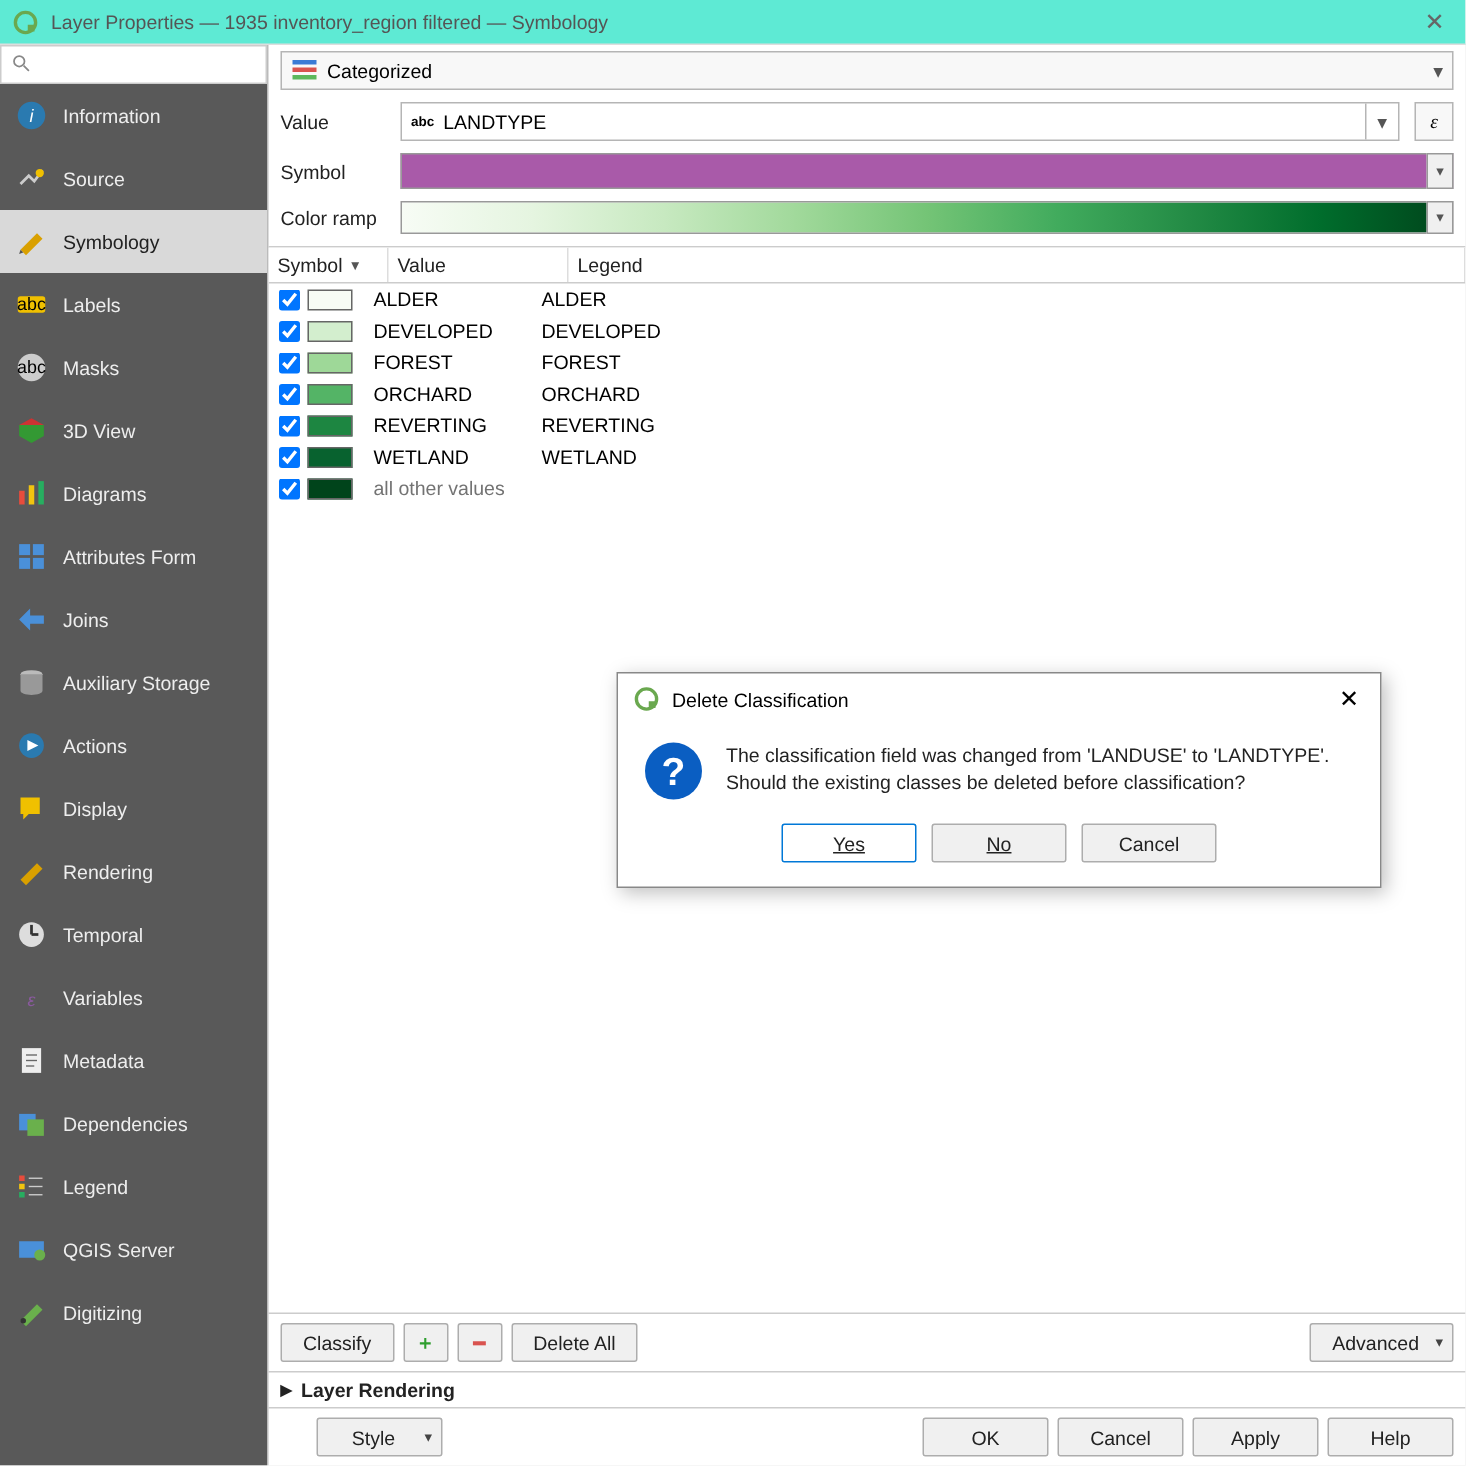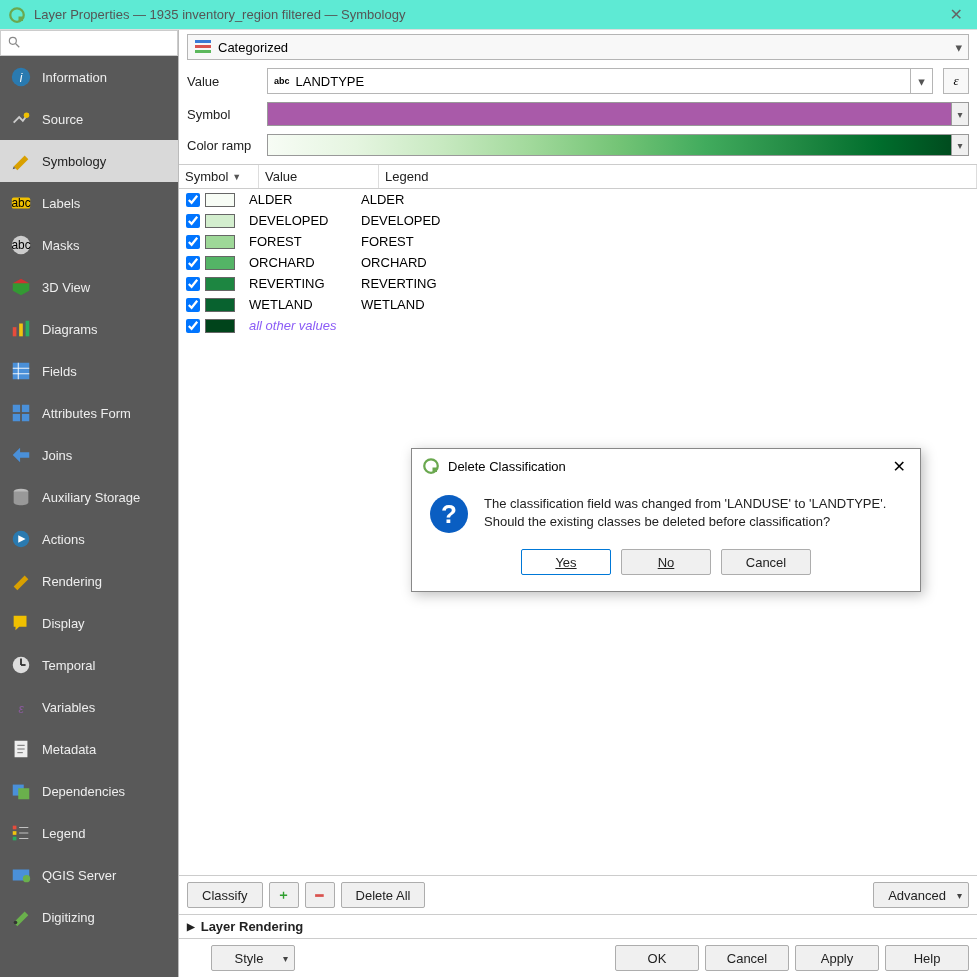--- a/index.html
+++ b/index.html
@@ -47,21 +47,21 @@
 .cat-header .col { padding: 4px 6px; border-right: 1px solid #ddd; color: #222; }
 .col-sym { width: 80px; display: flex; align-items: center; gap: 4px; }
 .col-val { width: 120px; }
 .col-leg { flex: 1; }
 .cat-rows { }
 .cat-row { display: flex; align-items: center; height: 21px; padding: 0 6px; justify-content: center; }
 .cat-row .chk { width: 16px; height: 14px; }
 .cat-row .sw { width: 30px; height: 14px; border: 1px solid #666; margin: 0 6px 0 4px; }
 .cat-row .val { width: 120px; padding-left: 8px; }
 .cat-row .leg { flex: 1; }
-.cat-row.other .val, .cat-row.other .leg { font-style: italic; color: #8b5cf6; }
+.cat-row.other .val, .cat-row.other .leg { color: #737373; }
 
 
 .classify-bar { display: flex; align-items: flex-start; gap: 6px; padding: 6px 8px; border-top: 1px solid #ccc; }
 .btn { height: 26px; padding: 0 14px; border: 1px solid #adadad; background: #f0f0f0; display: inline-flex; align-items: center; justify-content: center; cursor: pointer; border-radius: 2px; color: #222; }
 .icon-btn { width: 30px; padding: 0; }
 .spacer { flex: 1; }
 .dropdown-btn { position: relative; padding-right: 22px; margin-left: 24px; }
 .dropdown-btn::after { content: "▾"; position: absolute; right: 6px; font-size: 10px; color: #444; }
 
 .render-section { padding: 4px 8px; border-top: 1px solid #ccc; display: flex; align-items: center; gap: 6px; font-weight: bold; color: #222; }
@@ -178,31 +178,20 @@
               <rect x="3" y="10" width="4" height="10" fill="#e74c3c"></rect>
               <rect x="10" y="6" width="4" height="14" fill="#f1c40f"></rect>
               <rect x="17" y="3" width="4" height="17" fill="#27ae60"></rect>
             </svg>
           </span>
           <span>Diagrams</span>
         </div>
         <div class="nav-item">
           <span class="nicon">
             <svg viewBox="0 0 24 24">
-              <rect x="3" y="3" width="18" height="18" fill="#4a90d9"></rect>
-              <line x1="3" y1="9" x2="21" y2="9" stroke="#fff"></line>
-              <line x1="3" y1="15" x2="21" y2="15" stroke="#fff"></line>
-              <line x1="9" y1="3" x2="9" y2="21" stroke="#fff"></line>
-            </svg>
-          </span>
-          <span>Fields</span>
-        </div>
-        <div class="nav-item">
-          <span class="nicon">
-            <svg viewBox="0 0 24 24">
               <rect x="3" y="3" width="8" height="8" fill="#4a90d9"></rect>
               <rect x="13" y="3" width="8" height="8" fill="#4a90d9"></rect>
               <rect x="3" y="13" width="8" height="8" fill="#4a90d9"></rect>
               <rect x="13" y="13" width="8" height="8" fill="#4a90d9"></rect>
             </svg>
           </span>
           <span>Attributes Form</span>
         </div>
         <div class="nav-item">
           <span class="nicon">
@@ -226,32 +215,32 @@
             <svg viewBox="0 0 24 24">
               <circle cx="12" cy="12" r="9" fill="#2a7ab0"></circle>
               <path d="M9 8l8 4-8 4z" fill="#fff"></path>
             </svg>
           </span>
           <span>Actions</span>
         </div>
         <div class="nav-item">
           <span class="nicon">
             <svg viewBox="0 0 24 24">
+              <path d="M4 4h14v12H10l-4 4V16H4z" fill="#f0c000"></path>
+            </svg>
+          </span>
+          <span>Display</span>
+        </div>
+        <div class="nav-item">
+          <span class="nicon">
+            <svg viewBox="0 0 24 24">
               <path d="M4 18l12-12 4 4-12 12z" fill="#d9a000"></path>
             </svg>
           </span>
           <span>Rendering</span>
-        </div>
-        <div class="nav-item">
-          <span class="nicon">
-            <svg viewBox="0 0 24 24">
-              <path d="M4 4h14v12H10l-4 4V16H4z" fill="#f0c000"></path>
-            </svg>
-          </span>
-          <span>Display</span>
         </div>
         <div class="nav-item">
           <span class="nicon">
             <svg viewBox="0 0 24 24">
               <circle cx="12" cy="12" r="9" fill="#ddd"></circle>
               <line x1="12" y1="12" x2="12" y2="5" stroke="#333" stroke-width="2"></line>
               <line x1="12" y1="12" x2="17" y2="12" stroke="#333" stroke-width="2"></line>
             </svg>
           </span>
           <span>Temporal</span>

